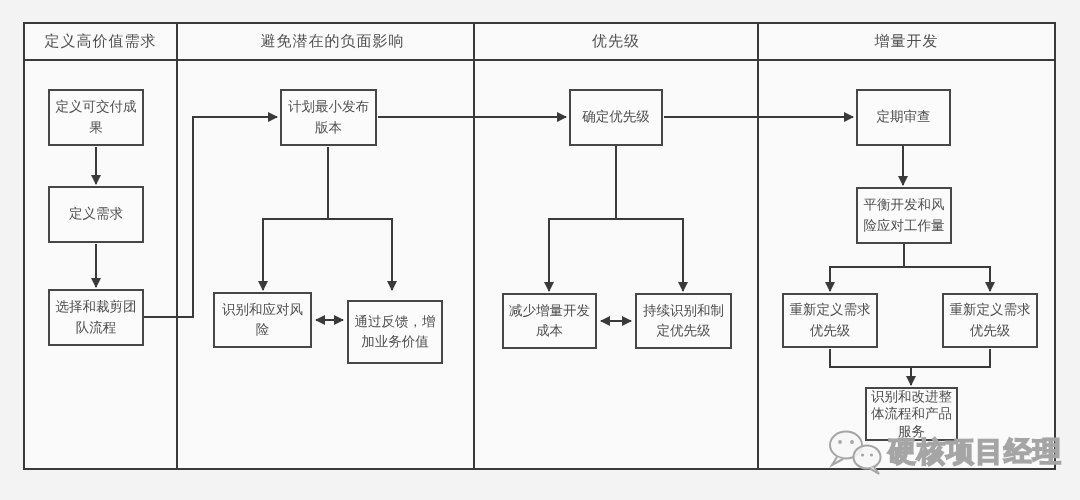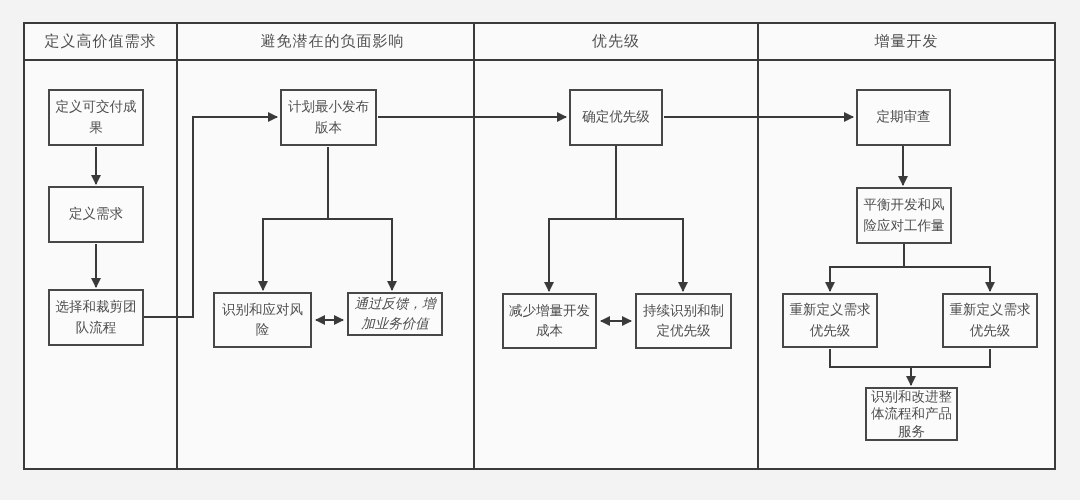--- a/index.html
+++ b/index.html
@@ -88,26 +88,43 @@
     <path d="M316 320 L343 320" marker-start="url(#arr)" marker-end="url(#arr)"></path>
     <path d="M601 321 L631 321" marker-start="url(#arr)" marker-end="url(#arr)"></path>
   </svg>
 
   <div class="node" style="left:48px;top:89px;width:96px;height:57px;text-align:center;">定义可交付成果</div>
   <div class="node" style="left:48px;top:186px;width:96px;height:57px;">定义需求</div>
   <div class="node" style="left:48px;top:289px;width:96px;height:57px;">选择和裁剪团队流程</div>
 
   <div class="node" style="left:280px;top:89px;width:97px;height:57px;">计划最小发布版本</div>
   <div class="node" style="left:213px;top:292px;width:99px;height:56px;">识别和应对风险</div>
-  <div class="node" style="left:347px;top:292px;width:96px;height:44px;font-style:italic;">通过反馈，增加业务价值</div>
+  <div class="node" style="left:347px;top:300px;width:96px;height:64px;">通过反馈，增加业务价值</div>
 
   <div class="node" style="left:569px;top:89px;width:94px;height:57px;">确定优先级</div>
   <div class="node" style="left:502px;top:293px;width:95px;height:56px;">减少增量开发成本</div>
   <div class="node" style="left:635px;top:293px;width:97px;height:56px;">持续识别和制定优先级</div>
 
   <div class="node" style="left:856px;top:89px;width:95px;height:57px;">定期审查</div>
   <div class="node" style="left:856px;top:187px;width:96px;height:57px;">平衡开发和风险应对工作量</div>
   <div class="node" style="left:782px;top:293px;width:96px;height:55px;">重新定义需求优先级</div>
   <div class="node" style="left:942px;top:293px;width:96px;height:55px;">重新定义需求优先级</div>
   <div class="node tight" style="left:865px;top:387px;width:93px;height:54px;">识别和改进整体流程和产品服务</div>
 
+  <div class="watermark">
+    <svg width="58" height="48" viewBox="0 0 58 48">
+      <g style="stroke:var(--watermark);stroke-width:2;fill:rgba(246,246,246,0.85);">
+        <ellipse cx="20" cy="17" rx="16" ry="13.5"></ellipse>
+        <path d="M11 29 L6 37 L17 31"></path>
+        <ellipse cx="41" cy="29" rx="13.5" ry="11.5"></ellipse>
+        <path d="M48 39 L53 46 L43 40"></path>
+      </g>
+      <g style="fill:var(--watermark);stroke:none;">
+        <circle cx="14" cy="14" r="1.9"></circle>
+          <circle cx="26" cy="14" r="1.9"></circle>
+        <circle cx="36.5" cy="27" r="1.6"></circle>
+          <circle cx="45.5" cy="27" r="1.6"></circle>
+      </g>
+    </svg>
+    <span class="watermark-text">硬核项目经理</span>
+  </div>
 
 </div>
 
 </body></html>

